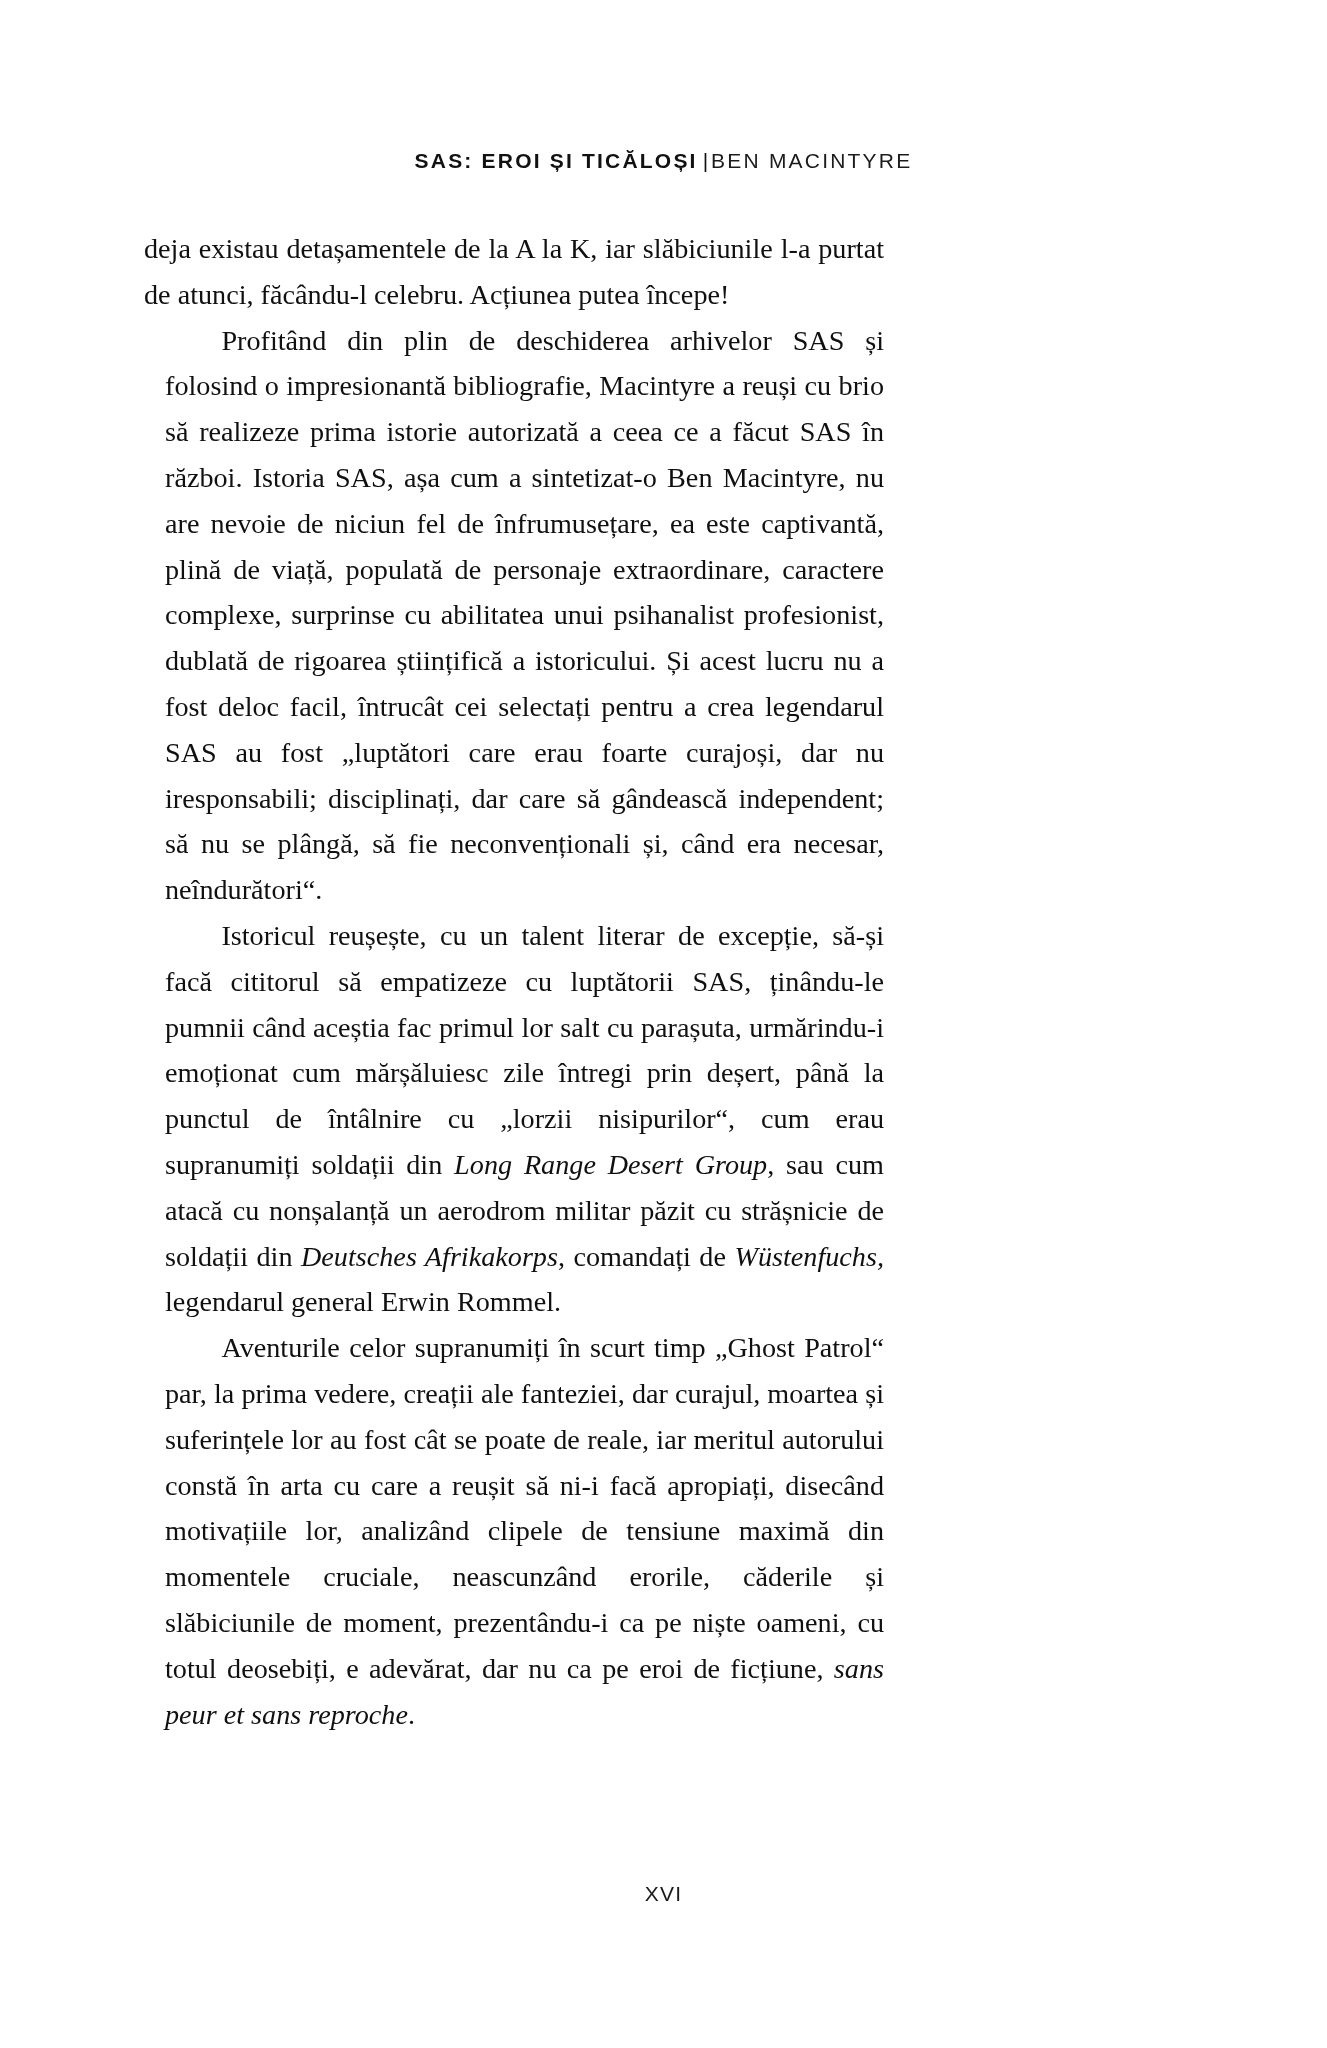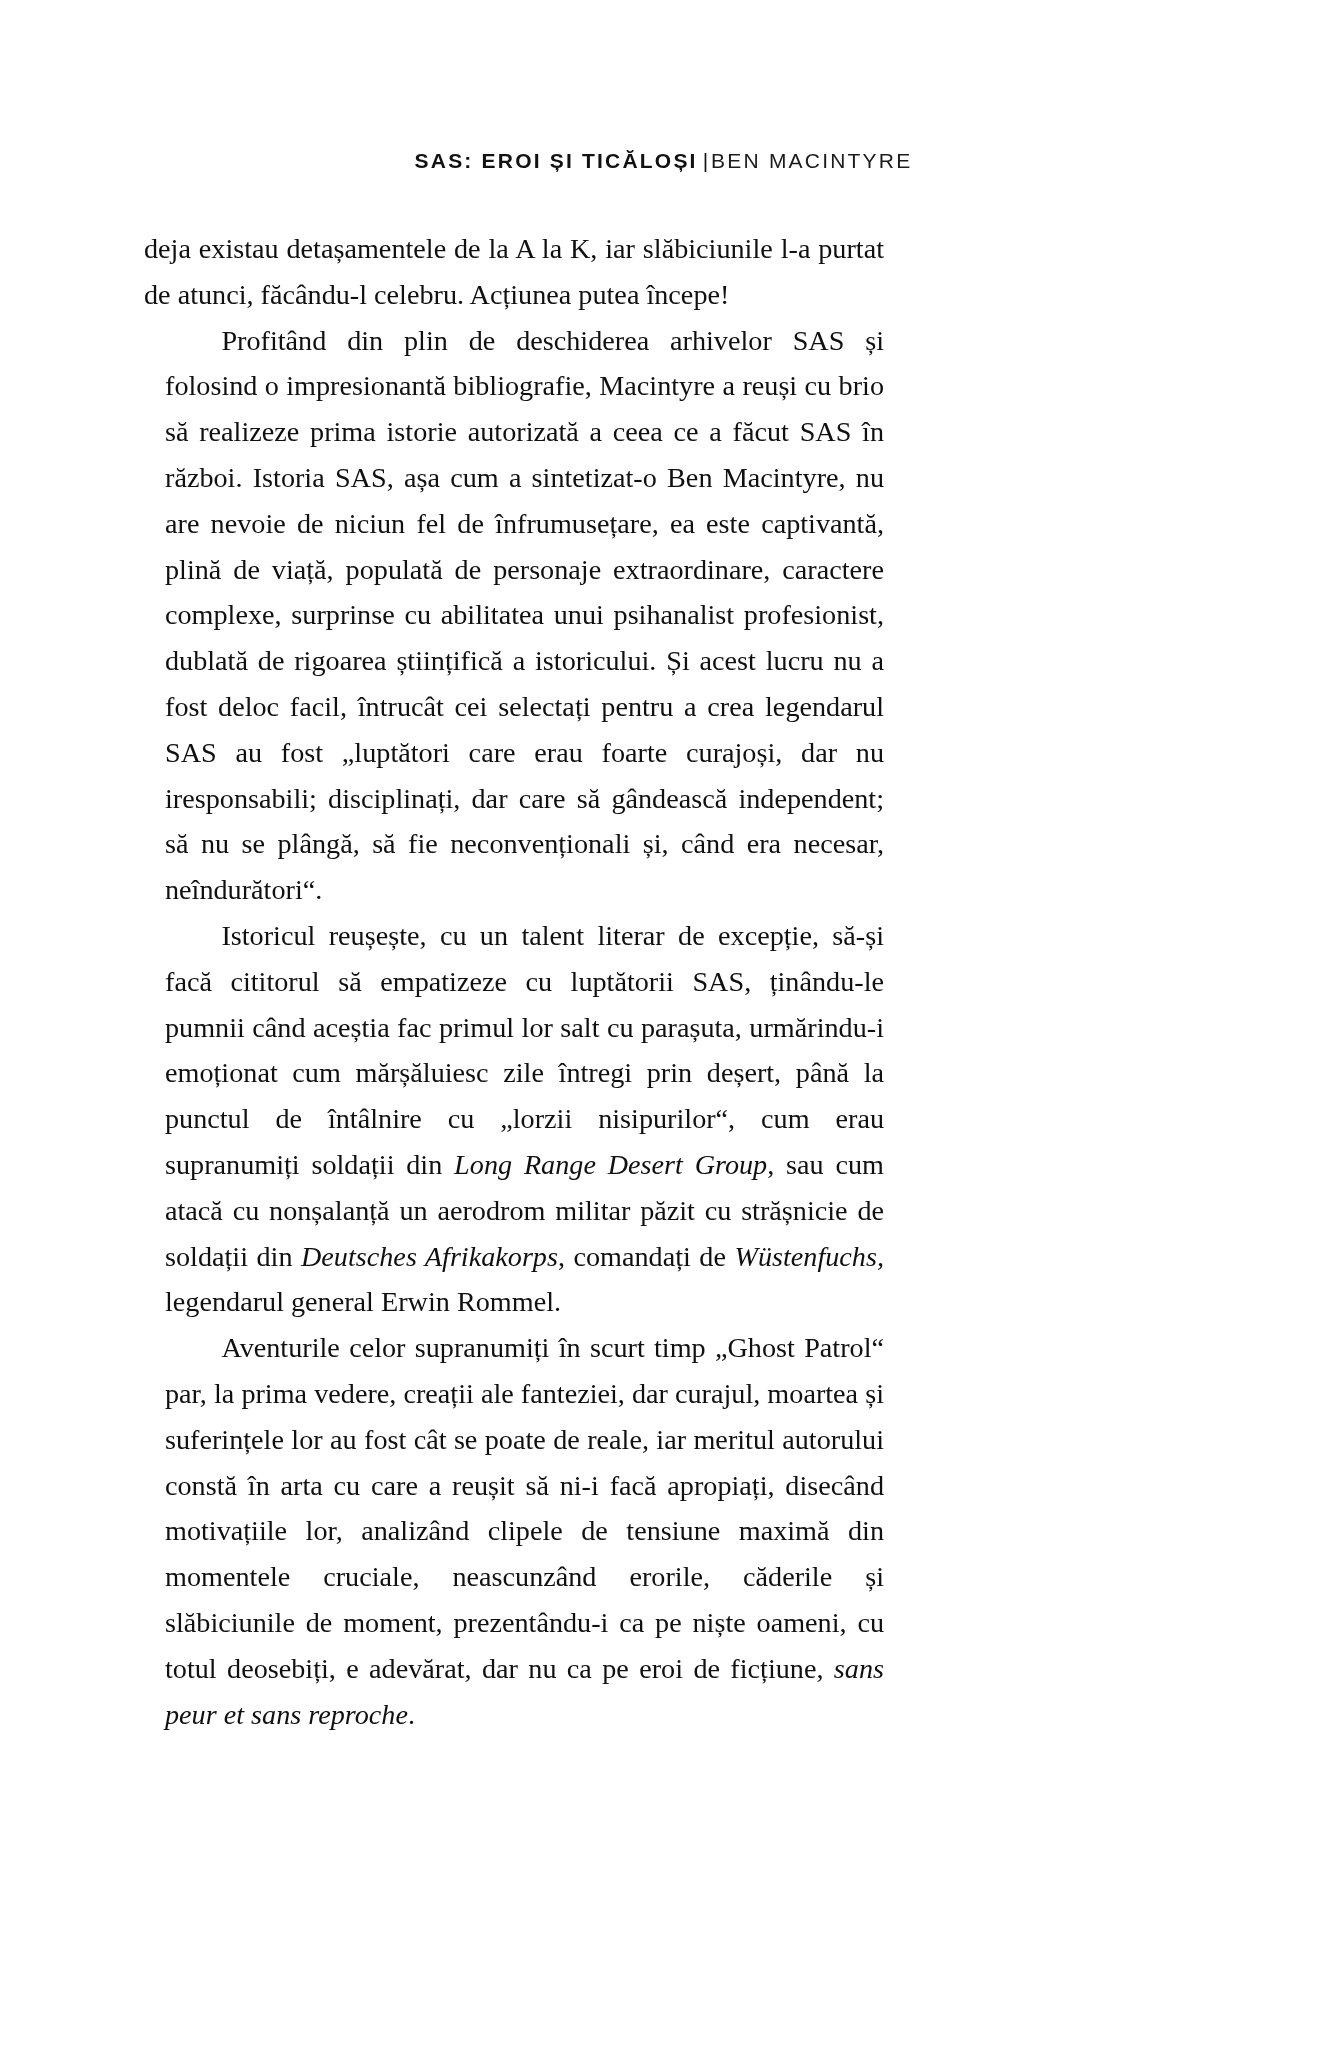--- a/index.html
+++ b/index.html
@@ -116,14 +116,15 @@
       <span>Istoricul reușește, cu un talent literar de excepție, să-și facă cititorul să empatizeze cu luptătorii SAS, ținându-le pumnii când aceștia fac primul lor salt cu parașuta, urmărindu-i emoționat cum mărșăluiesc zile întregi prin deșert, până la punctul de întâlnire cu „lorzii nisipurilor“, cum erau supranumiți soldații din </span><i>Long Range Desert Group</i><span>, sau cum atacă cu nonșalanță un aerodrom militar păzit cu strășnicie de soldații din </span><i>Deutsches Afrikakorps</i><span>, comandați de </span><i>Wüstenfuchs,</i><span> legendarul general Erwin Rommel.</span>
     </p>
 
     <p class="indent">
       <span>Aventurile celor supranumiți în scurt timp „Ghost Patrol“ par, la prima vedere, creații ale fanteziei, dar curajul, moartea și suferințele lor au fost cât se poate de reale, iar meritul autorului constă în arta cu care a reușit să ni-i facă apropiați, disecând motivațiile lor, analizând clipele de tensiune maximă din momentele cruciale, neascunzând erorile, căderile și slăbiciunile de moment, prezentându-i ca pe niște oameni, cu totul deosebiți, e adevărat, dar nu ca pe eroi de ficțiune, </span><i>sans peur et sans reproche</i><span>.</span>
     </p>
 
 
   </div>
 
+  <div class="folio">XVI</div>
 
 </div>
 
 </body></html>

